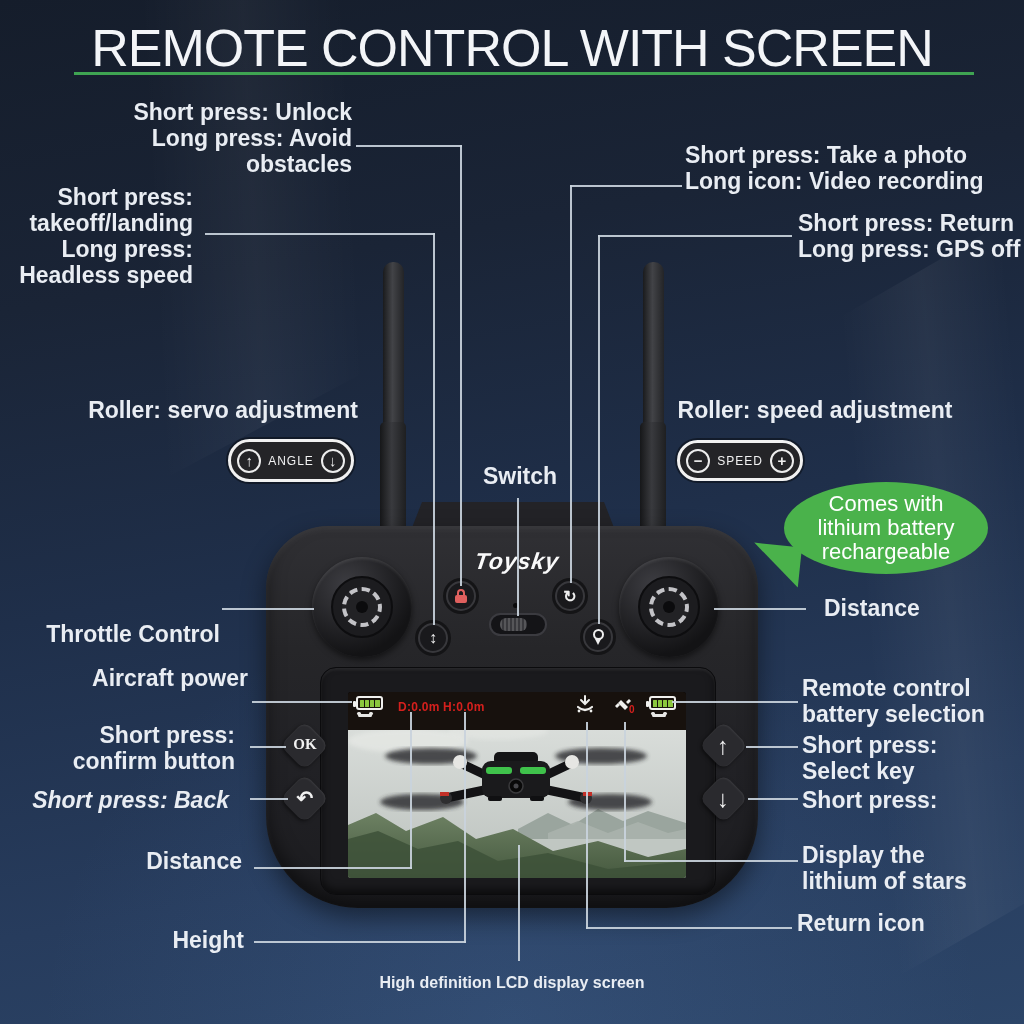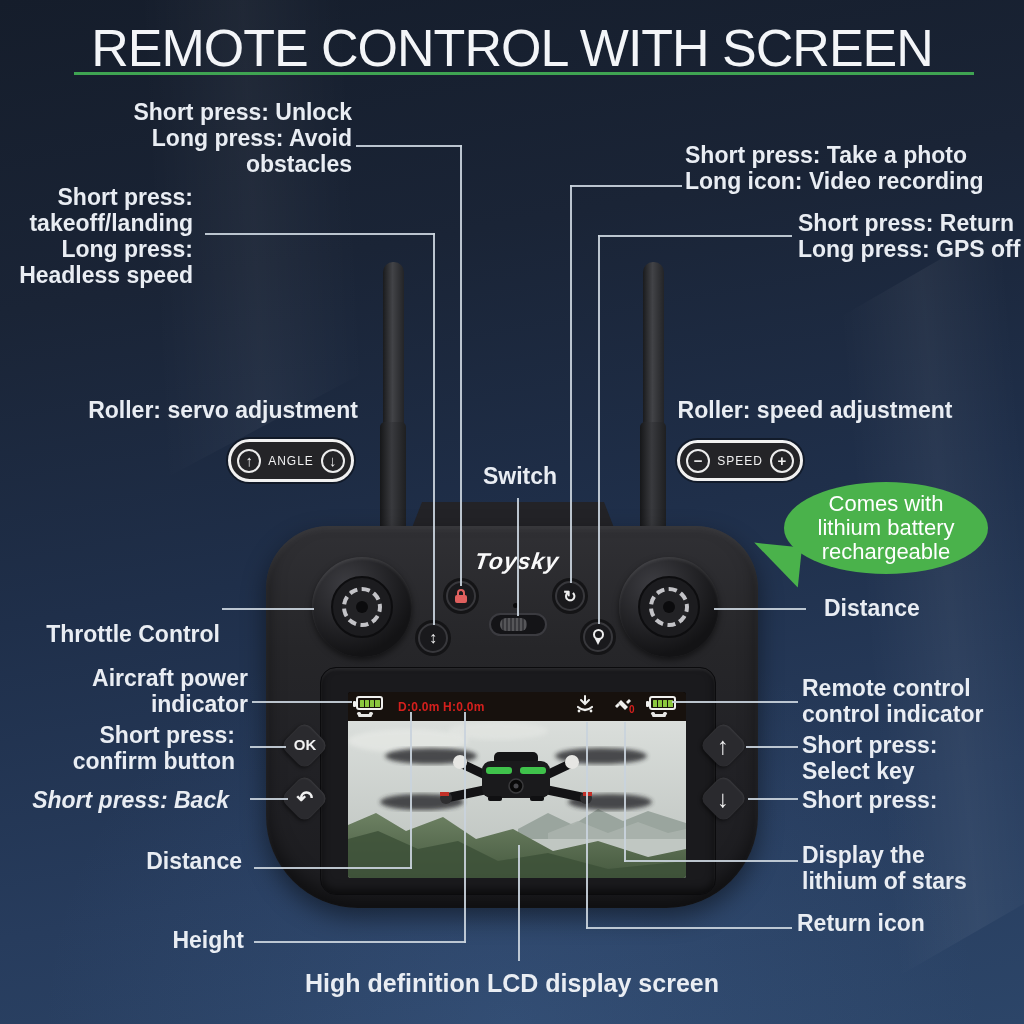--- a/index.html
+++ b/index.html
@@ -76,21 +76,21 @@
   
   .pin{position:relative;width:13px;height:16px;}
   .pin .ph{position:absolute;left:1px;top:0;width:11px;height:11px;border:2px solid #eee;border-radius:50%;}
   .pin .pt{position:absolute;left:3.5px;top:10px;width:0;height:0;
       border-left:3px solid transparent;border-right:3px solid transparent;border-top:6px solid #eee;}
   
   .bezel{position:absolute;left:320px;top:667px;width:396px;height:228px;border-radius:16px;
       background:#1a1a1d;border:1px solid #0b0b0d;
       box-shadow:inset 0 2px 3px rgba(255,255,255,.08),inset 0 -4px 8px rgba(0,0,0,.6);}
   .screen{position:absolute;left:348px;top:692px;width:338px;height:186px;background:#000;overflow:hidden;border-radius:3px;}
-  .statusbar{position:absolute;left:0;top:0;width:338px;height:29px;background:#17110d;}
+  .statusbar{position:absolute;left:0;top:0;width:338px;height:38px;background:#17110d;}
   .hud-red{position:absolute;top:8px;color:#d5201d;font-size:12px;font-weight:bold;letter-spacing:.3px;}
   .bat{position:absolute;width:27px;height:14px;border:2px solid #f0f0ee;border-radius:3px;
       display:flex;gap:1px;padding:1.5px;}
   .bat:before{content:"";position:absolute;left:-5px;top:3px;width:3px;height:6px;background:#f0f0ee;border-radius:1px;}
   .bat .bar{flex:1;background:#8bc63e;border-radius:.5px;}
   .mini-glyph{position:absolute;width:14px;height:3px;background:#e8e8e6;border-radius:2px;}
   .mini-glyph:before{content:"";position:absolute;left:-1px;top:-2px;width:4px;height:3px;background:#e8e8e6;border-radius:2px;}
   .mini-glyph:after{content:"";position:absolute;right:-1px;top:-2px;width:4px;height:3px;background:#e8e8e6;border-radius:2px;}
   .sat-count{position:absolute;color:#d5201d;font-size:10px;font-weight:bold;}
   
@@ -231,21 +231,21 @@
         <div class="bar"></div>
           <div class="bar"></div>
           <div class="bar"></div>
           <div class="bar"></div>
       </div>
       <div class="mini-glyph" style="left:304px;top:22px;"></div>
     </div>
   </div>
 
   <div class="tab" style="left:287px;top:728px;"></div>
-  <div class="tab-lbl" style="left:285px;top:736px;font-size:15px;">OK</div>
+  <div class="tab-lbl" style="left:285px;top:736px;font-size:15px;font-family:Liberation Serif, serif;">OK</div>
   <div class="tab" style="left:287px;top:781px;"></div>
   <div class="tab-lbl" style="left:285px;top:786px;font-size:20px;">↶</div>
   <div class="tab" style="left:706px;top:728px;"></div>
   <div class="tab-lbl" style="left:703px;top:732px;font-size:24px;">↑</div>
   <div class="tab" style="left:706px;top:781px;"></div>
   <div class="tab-lbl" style="left:703px;top:785px;font-size:24px;">↓</div>
 
   <div class="toplayer">
     <div class="ln" style="left:356px;top:145px;width:106px;height:2px;"></div>
     <div class="ln" style="left:460px;top:145px;width:2px;height:441px;"></div>
@@ -293,46 +293,45 @@
     <div>Short press: Return</div>
     <div>Long press: GPS off</div>
   </div>
   <div class="lbl c" style="left:60px;top:397px;width:326px;">Roller: servo adjustment</div>
   <div class="lbl c" style="left:478px;top:463px;width:84px;">Switch</div>
   <div class="lbl c" style="left:660px;top:397px;width:310px;">Roller: speed adjustment</div>
   <div class="lbl r" style="left:30px;top:621px;width:190px;">Throttle Control</div>
   <div class="lbl l" style="left:824px;top:595px;width:160px;">Distance</div>
   <div class="lbl r" style="left:60px;top:665px;width:188px;">
     <div>Aircraft power</div>
-    <div>indicator</div>
   </div>
   <div class="lbl r" style="left:40px;top:722px;width:195px;">
     <div>Short press:</div>
     <div>confirm button</div>
   </div>
   <div class="lbl r" style="left:32px;top:787px;width:197px;font-style:italic;">Short press: Back</div>
   <div class="lbl l" style="left:802px;top:675px;width:220px;">
     <div>Remote control</div>
-    <div>control indicator</div>
+    <div>battery selection</div>
   </div>
   <div class="lbl l" style="left:802px;top:732px;width:220px;">
     <div>Short press:</div>
     <div>Select key</div>
   </div>
   <div class="lbl l" style="left:802px;top:787px;width:222px;">
     <div>Short press:</div>
   </div>
   <div class="lbl l" style="left:802px;top:842px;width:220px;">
     <div>Display the</div>
     <div>lithium of stars</div>
   </div>
   <div class="lbl l" style="left:797px;top:910px;width:200px;">Return icon</div>
   <div class="lbl r" style="left:100px;top:848px;width:142px;">Distance</div>
   <div class="lbl r" style="left:100px;top:927px;width:144px;">Height</div>
-  <div class="lbl c" style="left:262px;top:970px;width:500px;font-size:25px;">High definition LCD display screen</div>
+  <div class="lbl c" style="left:262px;top:970px;width:500px;font-size:16px;">High definition LCD display screen</div>
 
   <div class="badge" style="left:228px;top:439px;width:126px;height:43px;">
     <span class="circ">↑</span>
     <span class="btxt">ANGLE</span>
     <span class="circ">↓</span>
   </div>
   <div class="badge" style="left:677px;top:440px;width:126px;height:41px;">
     <span class="circ">−</span>
     <span class="btxt">SPEED</span>
     <span class="circ">+</span>

